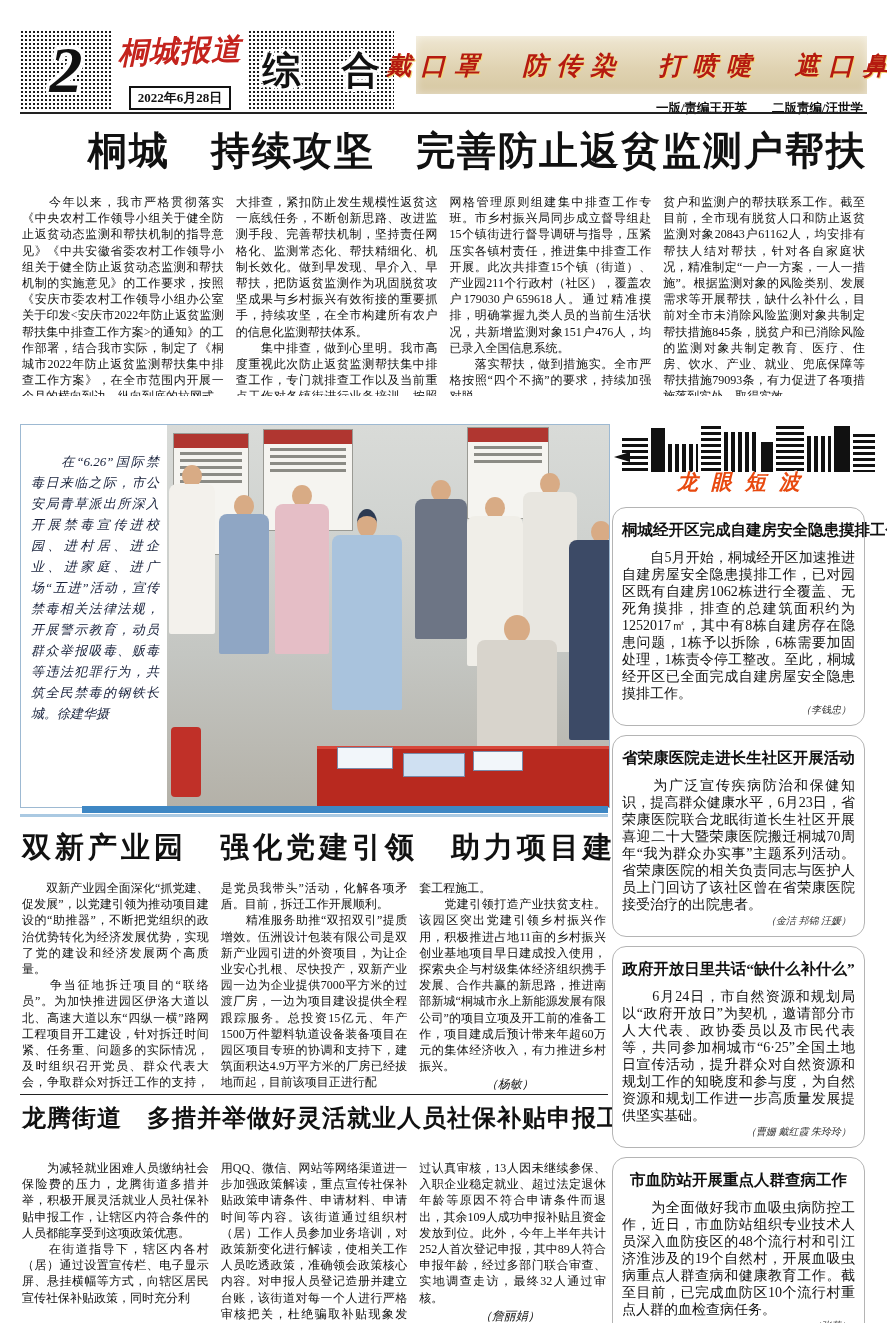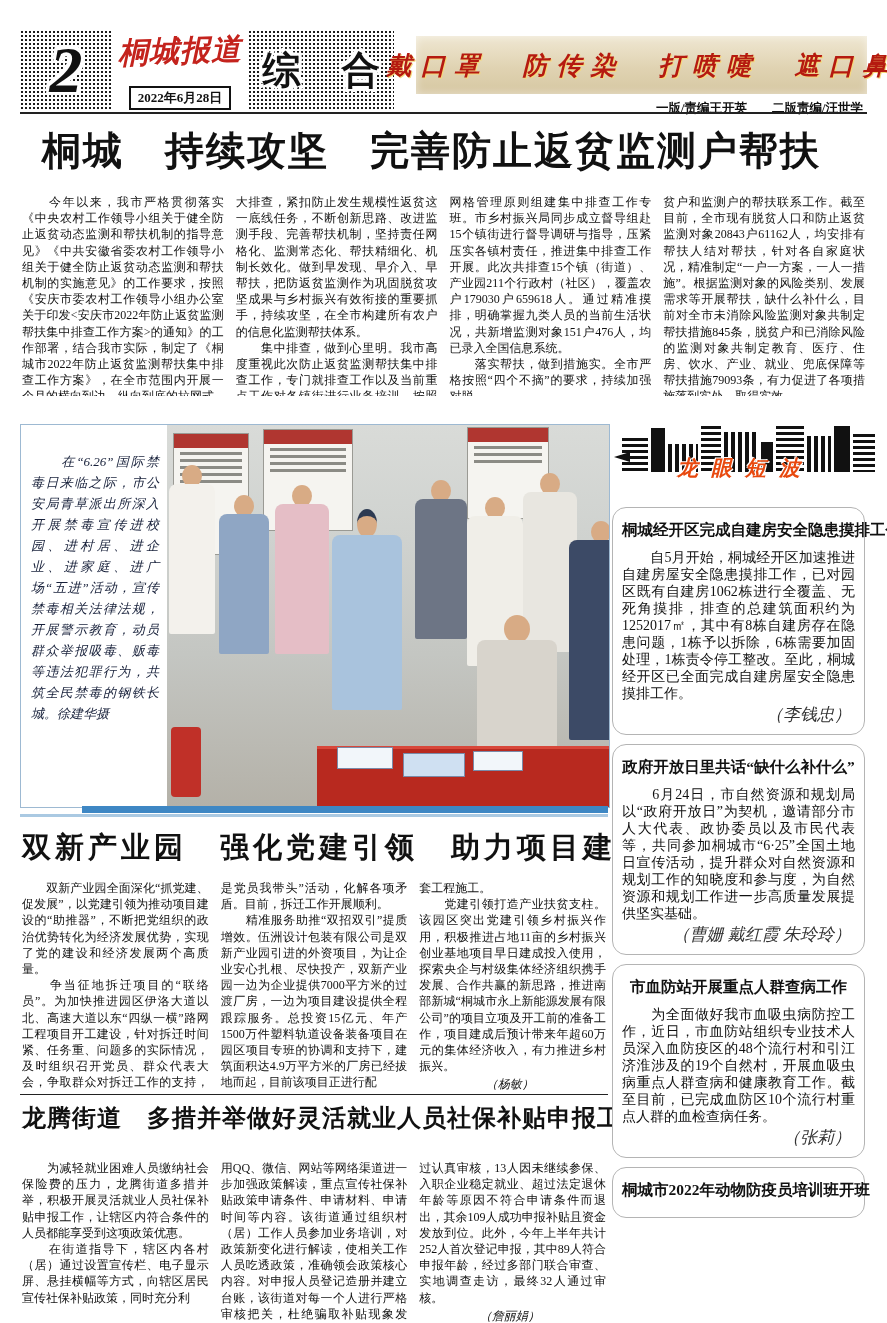--- a/index.html
+++ b/index.html
@@ -22,21 +22,21 @@
   .blk-section{width:146px;height:80px;display:flex;align-items:center;justify-content:center;}
   .section-label{font-size:38px;font-weight:900;letter-spacing:16px;padding-left:16px;white-space:nowrap;
            text-shadow:-3px -3px 0 #fff,3px -3px 0 #fff,-3px 3px 0 #fff,3px 3px 0 #fff,0 0 5px #fff;}
   .banner{position:absolute;left:396px;top:14px;width:451px;height:58px;
           background:linear-gradient(180deg,#efe7d2,#e0d3b2 55%,#d6c7a2);
           display:flex;align-items:center;justify-content:center;box-shadow:inset 0 0 8px #fff8;}
   .banner-text{color:#b51a10;font-weight:900;font-style:italic;font-size:25px;letter-spacing:9px;white-space:nowrap;
                text-shadow:1px 1px 0 #f5d97a;}
   .credits{position:absolute;right:4px;top:78px;font-size:12.5px;font-weight:bold;white-space:nowrap;}
   
-  .headline{position:absolute;left:8px;top:124px;width:847px;text-align:center;
+  .headline{position:absolute;left:20px;top:124px;width:847px;text-align:right;
             font-size:39px;font-weight:900;letter-spacing:2px;white-space:nowrap;}
   .lead-cols{position:absolute;left:22px;top:194px;width:843px;height:202px;
              display:flex;gap:12px;overflow:hidden;}
   .col{flex:1;font-size:12px;line-height:16.2px;text-align:justify;white-space:pre-line;}
   .byline{display:block;text-align:center;font-style:italic;padding-right:6px;margin-top:2px;}
   
   .photo-wrap{position:absolute;left:20px;top:424px;width:588px;height:382px;
               border:1px solid #9db9d2;background:#fff;display:flex;}
   .caption-box{width:146px;padding:26px 8px 8px 10px;box-sizing:border-box;font-style:italic;
                font-size:13px;line-height:21px;color:#17203a;text-align:justify;white-space:pre-line;}
@@ -69,27 +69,27 @@
   
   .sidebar{position:absolute;left:612px;top:424px;width:253px;height:899px;display:flex;flex-direction:column;}
   .sb-head{position:relative;height:74px;flex:none;}
   .skyline{position:absolute;left:10px;top:2px;right:4px;height:46px;display:flex;align-items:flex-end;gap:3px;}
   .bld{flex:none;}
   .bld.h1{background:repeating-linear-gradient(to right,#111 0 4px,#fff 4px 7px);}
   .bld.h2{background:repeating-linear-gradient(to bottom,#111 0 3px,#fff 3px 6px);}
   .bld.solid{background:#111;}
   .sb-arrow{position:absolute;left:-8px;top:26px;width:0;height:0;border-top:5px solid transparent;
             border-bottom:5px solid transparent;border-right:16px solid #111;}
-  .sb-title-text{position:absolute;left:0;right:0;top:30px;text-align:center;color:#e8490f;
+  .sb-title-text{position:absolute;left:0;right:0;top:44px;text-align:center;color:#e8490f;
                  font-weight:900;font-style:italic;font-size:21px;letter-spacing:13px;padding-left:13px;
                  text-shadow:1px 1px 0 #fff,-1px -1px 0 #fff;white-space:nowrap;}
   .sb-box{border:1.5px solid #b4b4b4;border-radius:14px;padding:12px 9px 8px 9px;margin-top:9px;background:#fff;}
   .sb-art-title{text-align:center;font-size:15.5px;font-weight:900;letter-spacing:0;margin-bottom:8px;white-space:nowrap;}
   .sb-body{font-size:14px;line-height:17px;text-align:justify;white-space:pre-line;}
-  .sb-byline{text-align:right;font-style:italic;font-size:17px;color:#333;padding-right:4px;margin-top:1px;}
+  .sb-byline{text-align:right;font-style:italic;font-size:10px;color:#333;padding-right:4px;margin-top:1px;}
 </style>
 </head>
 <body>
 
 <div class="page">
 
   <div class="header">
     <div class="hdr-left">
       <div class="blk-pagenum halftone">
         <span class="pagenum">2</span>
@@ -231,20 +231,25 @@
       </div>
       <div class="sb-title-text">龙眼短波</div>
     </div>
 
     <div class="sb-box">
       <div class="sb-art-title">桐城经开区完成自建房安全隐患摸排工作</div>
       <div class="sb-body">　　自5月开始，桐城经开区加速推进自建房屋安全隐患摸排工作，已对园区既有自建房1062栋进行全覆盖、无死角摸排，排查的总建筑面积约为1252017㎡，其中有8栋自建房存在隐患问题，1栋予以拆除，6栋需要加固处理，1栋责令停工整改。至此，桐城经开区已全面完成自建房屋安全隐患摸排工作。</div>
       <div class="sb-byline">（李钱忠）</div>
     </div>
 
+    <div class="sb-box">
+      <div class="sb-art-title">省荣康医院走进长生社区开展活动</div>
+      <div class="sb-body">　　为广泛宣传疾病防治和保健知识，提高群众健康水平，6月23日，省荣康医院联合龙眠街道长生社区开展喜迎二十大暨荣康医院搬迁桐城70周年“我为群众办实事”主题系列活动。省荣康医院的相关负责同志与医护人员上门回访了该社区曾在省荣康医院接受治疗的出院患者。</div>
+      <div class="sb-byline">（金洁  邦锦  汪媛）</div>
+    </div>
 
     <div class="sb-box">
       <div class="sb-art-title">政府开放日里共话“缺什么补什么”</div>
       <div class="sb-body">　　6月24日，市自然资源和规划局以“政府开放日”为契机，邀请部分市人大代表、政协委员以及市民代表等，共同参加桐城市“6·25”全国土地日宣传活动，提升群众对自然资源和规划工作的知晓度和参与度，为自然资源和规划工作进一步高质量发展提供坚实基础。</div>
       <div class="sb-byline">（曹姗  戴红霞  朱玲玲）</div>
     </div>
 
     <div class="sb-box">
       <div class="sb-art-title">市血防站开展重点人群查病工作</div>
       <div class="sb-body">　　为全面做好我市血吸虫病防控工作，近日，市血防站组织专业技术人员深入血防疫区的48个流行村和引江济淮涉及的19个自然村，开展血吸虫病重点人群查病和健康教育工作。截至目前，已完成血防区10个流行村重点人群的血检查病任务。</div>

